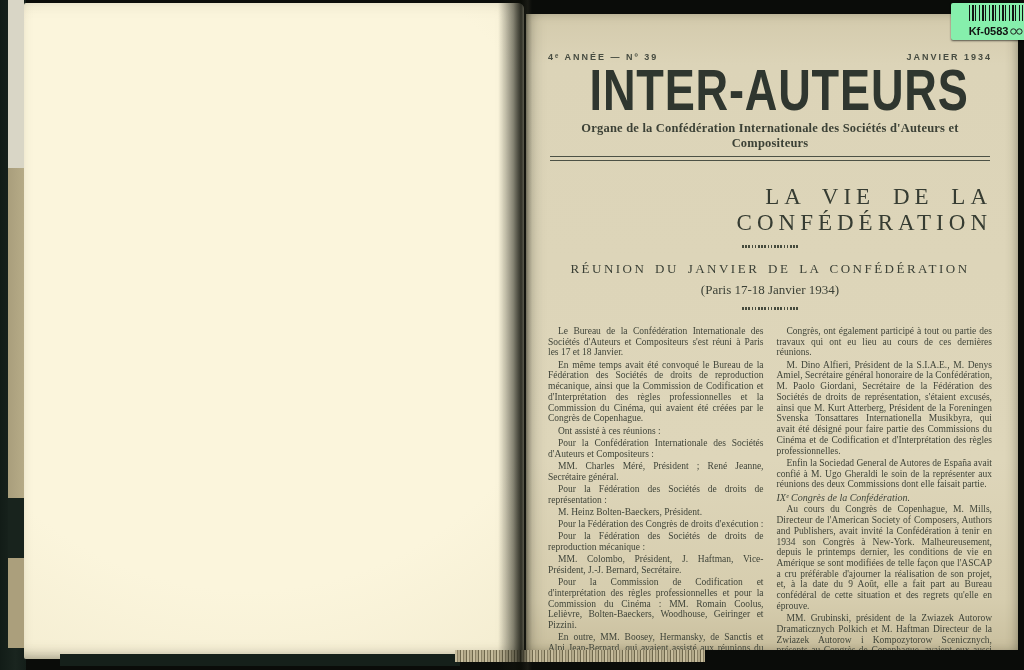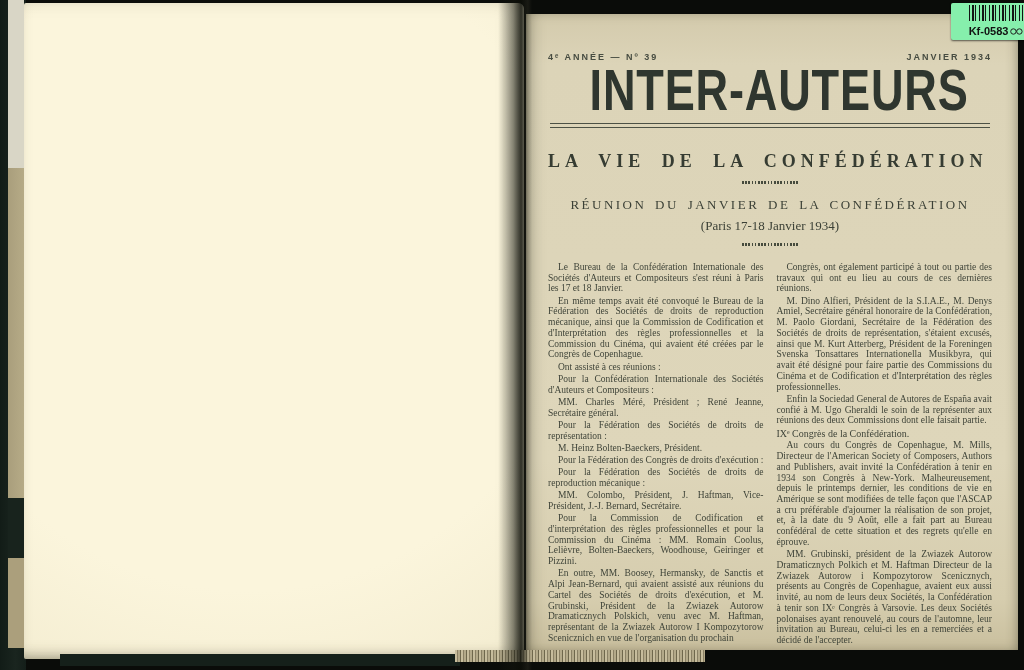--- a/index.html
+++ b/index.html
@@ -86,22 +86,22 @@
   }
   .subtitle{
     text-align:center;margin-top:3px;
     font-weight:bold;font-size:12.5px;color:#3c4136;letter-spacing:.2px;
   }
   .double-rule{
     margin:5px auto 0 auto;width:440px;height:3px;
     border-top:1px solid #4c5145;border-bottom:1px solid #4c5145;
   }
   .section-title{
-    text-align:left;margin-top:23px;
-    font-size:18px;letter-spacing:5px;word-spacing:7px;color:#363c32;font-weight:bold;
+    text-align:right;margin-top:23px;
+    font-size:23px;letter-spacing:5px;word-spacing:7px;color:#363c32;
   }
   .dotted{
     margin:9px auto 0 auto;width:56px;height:3px;
     background:repeating-linear-gradient(90deg,#464b3d 0 1.6px,transparent 1.6px 3.2px);
   }
   .meeting-title{
     text-align:center;margin-top:13px;
     font-size:13px;letter-spacing:2.5px;word-spacing:3px;color:#3b4036;
   }
   .meeting-sub{
@@ -109,21 +109,21 @@
   }
   .cols{
     display:flex;gap:13px;margin-top:16px;
   }
   .col{
     width:228px;font-size:9.5px;line-height:1.13;text-align:justify;color:#3e4338;
   }
   .col p{margin:0 0 1.5px 0;text-indent:10px;}
   .col p.first{margin-top:0;}
   .subhead-italic{
-    font-size:10px;margin:8px 0 7px 0;text-indent:0 !important;
+    font-style:italic;font-size:10px;margin:8px 0 7px 0;text-indent:0 !important;
   }
 </style>
 </head>
 <body>
 
 <div class="cover-left"></div>
 <div class="edge-strip s1"></div>
 <div class="edge-strip s2"></div>
 <div class="edge-strip s3"></div>
 <div class="edge-strip s4"></div>
@@ -150,20 +150,21 @@
   <div class="content">
 
     <div class="issue-row">
       <span>4ᵉ ANNÉE — Nº 39</span>
       <span>JANVIER 1934</span>
     </div>
 
     <div class="masthead">
       <span class="t">INTER-AUTEURS</span>
     </div>
+    <div class="subtitle">Organe de la Confédération Internationale des Sociétés d'Auteurs et Compositeurs</div>
     <div class="double-rule"></div>
 
     <div class="section-title">LA VIE DE LA CONFÉDÉRATION</div>
     <div class="dotted"></div>
 
     <div class="meeting-title">RÉUNION DU JANVIER DE LA CONFÉDÉRATION</div>
     <div class="meeting-sub">(Paris 17-18 Janvier 1934)</div>
     <div class="dotted"></div>
 
     <div class="cols">

